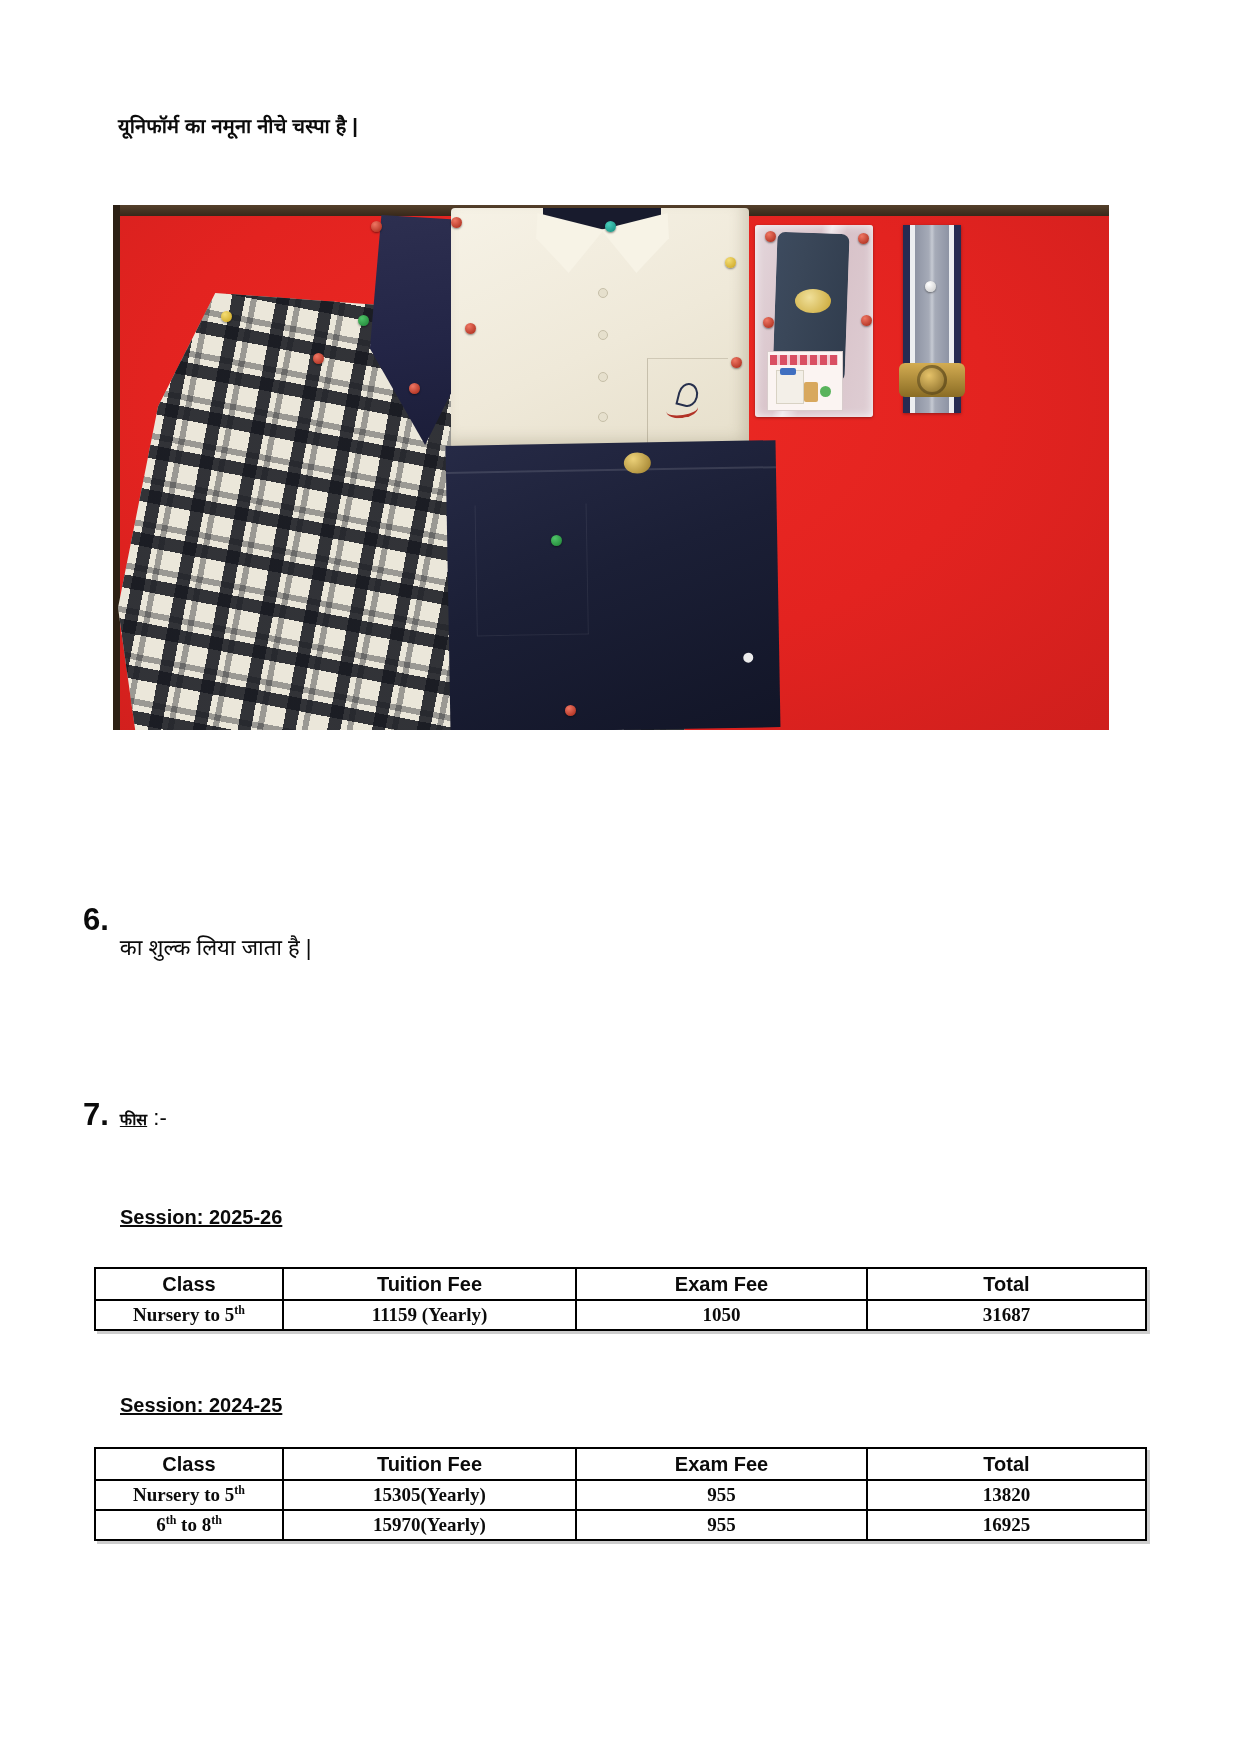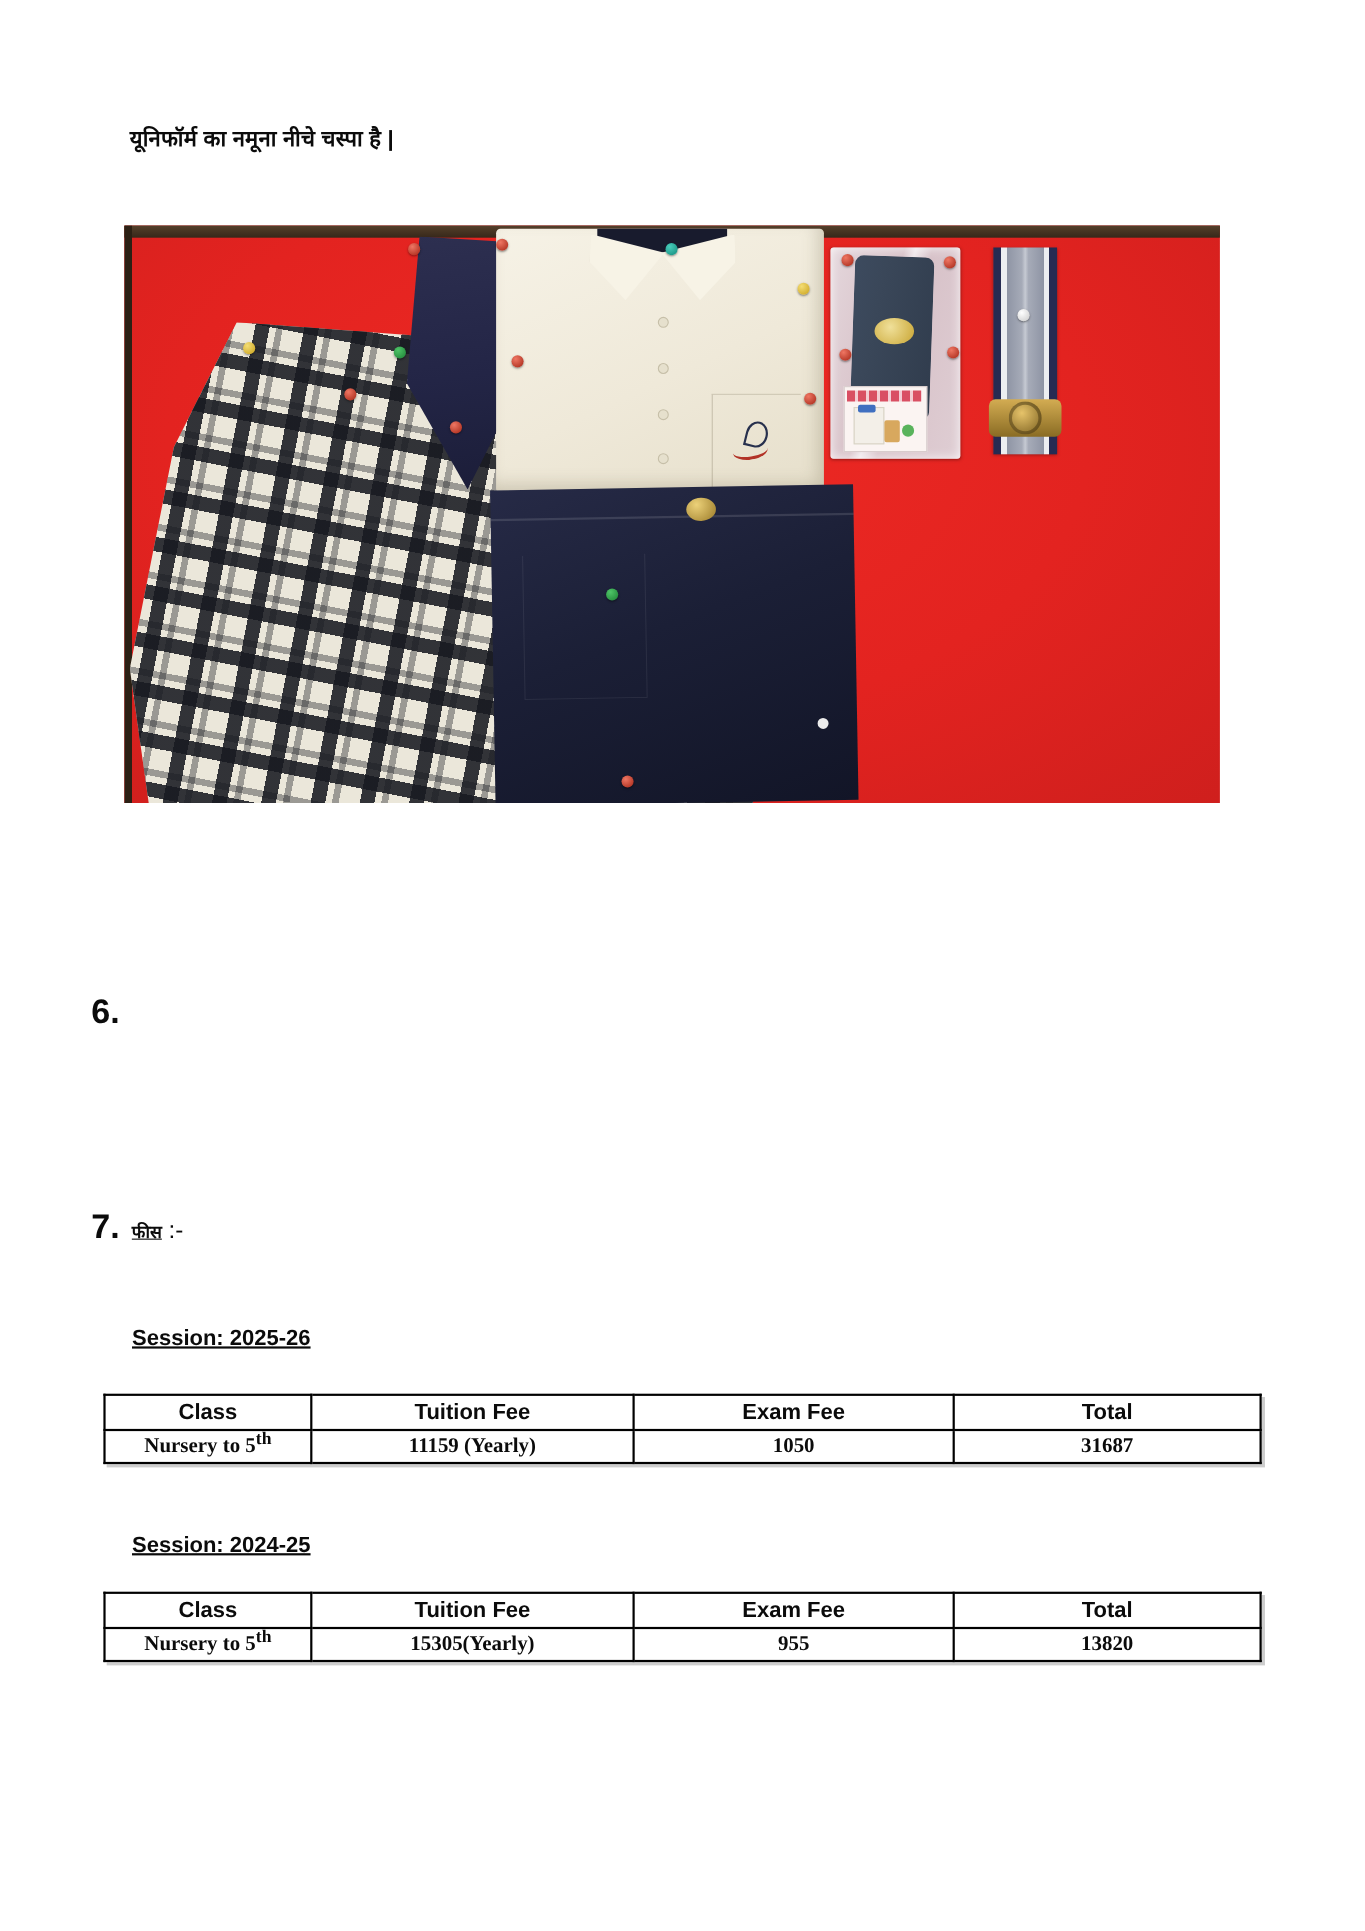--- a/index.html
+++ b/index.html
@@ -28,21 +28,21 @@
     position:absolute;left:94px;border-collapse:collapse;table-layout:fixed;
     background:#fff;box-shadow:3px 3px 0 rgba(145,145,145,.45);
   }
   .fee-table th,.fee-table td{border:2px solid #000;text-align:center;padding:0 2px;}
   .fee-table th{
     height:30px;font-family:"Liberation Sans",sans-serif;font-size:20px;font-weight:bold;
   }
   .fee-table td{
     height:28px;font-family:"Liberation Serif",serif;font-size:19px;font-weight:bold;
   }
-  .fee-table sup{font-size:16px;line-height:0;}
+  .fee-table sup{font-size:12px;line-height:0;}
   
   .photo{
     position:absolute;left:113px;top:205px;width:996px;height:525px;overflow:hidden;
     background:radial-gradient(ellipse at 46% 38%,#ee2a24 0%,#e32320 55%,#cf1f1d 100%);
   }
   .frame-top{position:absolute;left:0;top:0;width:100%;height:11px;
     background:linear-gradient(#55402b,#32241664);background-color:#3a2a1c;}
   .frame-left{position:absolute;left:0;top:0;width:7px;height:100%;background:#2c2014;}
   .ph{position:absolute;}
   
@@ -190,20 +190,21 @@
   <div class="pin red" style="left:652px;top:26px;"></div>
   <div class="pin red" style="left:745px;top:28px;"></div>
   <div class="pin red" style="left:650px;top:112px;"></div>
   <div class="pin red" style="left:748px;top:110px;"></div>
   <div class="pin white" style="left:812px;top:76px;"></div>
 </div>
 
 <div class="section" style="left:83px;top:903px;">
   <div class="sec-num">6.</div>
   <div class="sec-body">
+    <div class="sec-line2">का शुल्क लिया जाता है |</div>
   </div>
 </div>
 
 <div class="section" style="left:83px;top:1098px;">
   <div class="sec-num">7.</div>
   <div class="sec-body">
     <span class="fees-title">फीस</span><span class="fees-suffix"> :-</span>
   </div>
 </div>
 
@@ -251,14 +252,20 @@
       <th>Total</th>
     </tr>
   </thead>
   <tbody>
     <tr>
       <td><span>Nursery to 5</span><sup>th</sup><span></span><sup></sup></td>
       <td>15305(Yearly)</td>
       <td>955</td>
       <td>13820</td>
     </tr>
+    <tr>
+      <td><span>6</span><sup>th</sup><span> to 8</span><sup>th</sup></td>
+      <td>15970(Yearly)</td>
+      <td>955</td>
+      <td>16925</td>
+    </tr>
   </tbody>
 </table>
 
 </body></html>

